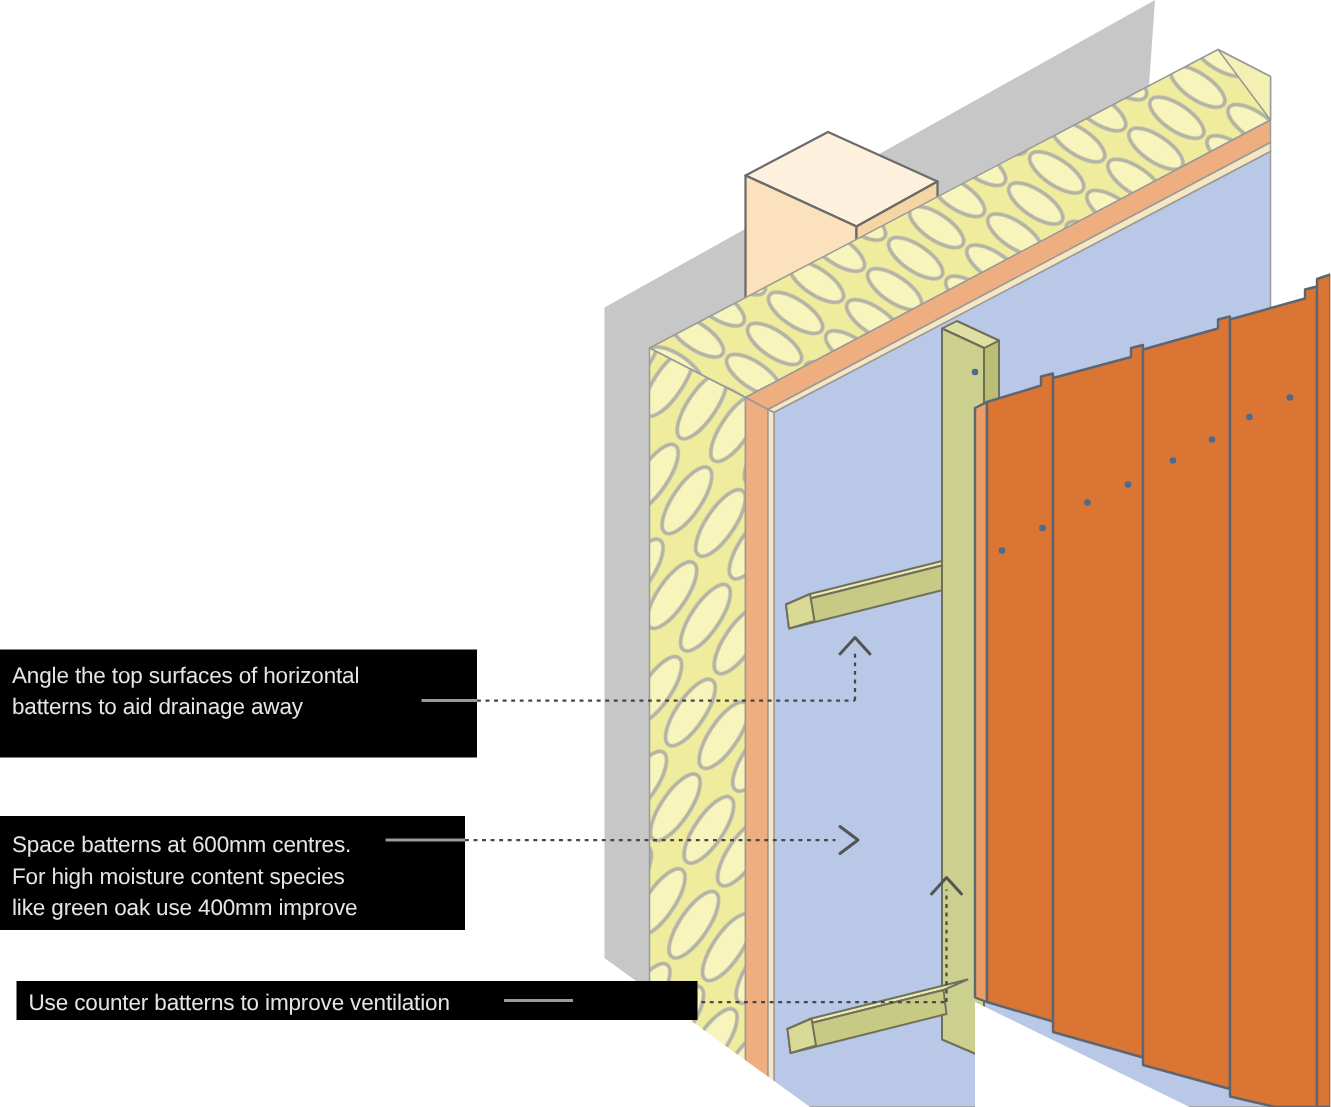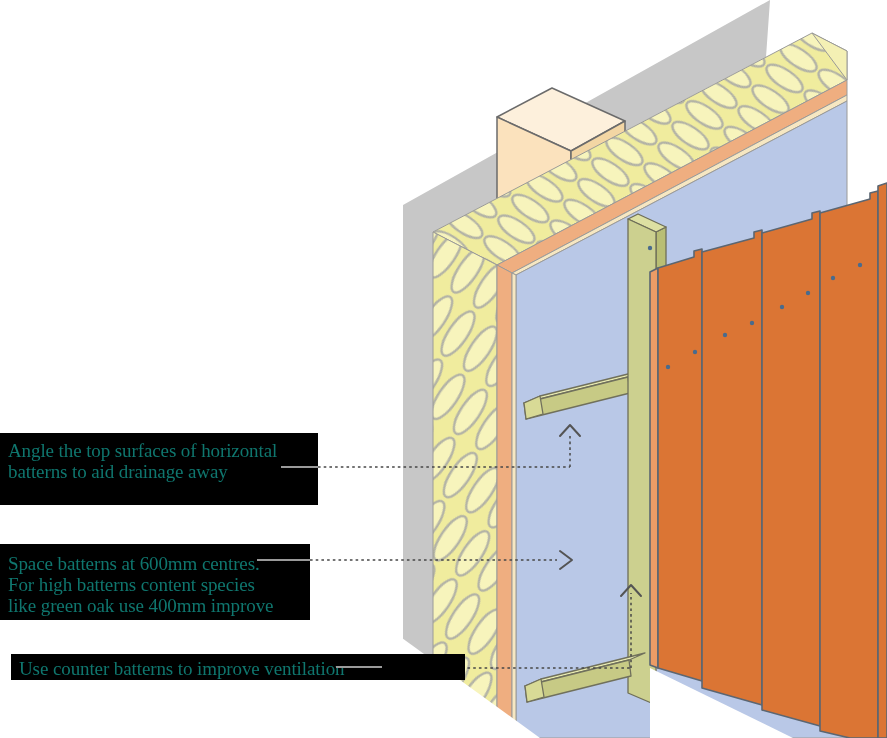--- a/index.html
+++ b/index.html
@@ -1,20 +1,20 @@
 <!DOCTYPE html>
 <html><head>
 <meta charset="utf-8">
 <style>
   html,body{margin:0;padding:0;background:#fff;}
   #stage{position:relative;width:887px;height:738px;background:#fff;overflow:hidden;
          font-family:"Liberation Sans", sans-serif;}
   #diagram{position:absolute;left:0;top:0;}
-  .ann{position:absolute;background:#000;color:#0f766e;font-size:19px;line-height:21px;
-       font-weight:400;letter-spacing:-0.1px;box-sizing:border-box;padding:7px 6px 0 8px;font-family:Liberation Serif, serif;}
+  .ann{position:absolute;background:#000;color:#e5e5e5;font-size:15px;line-height:21px;
+       font-weight:400;letter-spacing:-0.1px;box-sizing:border-box;padding:7px 6px 0 8px;}
   .ann .ln{white-space:nowrap;}
   .stub{position:absolute;height:2px;background:#9a9a9a;}
 </style>
 </head>
 <body>
 
 <div id="stage">
 
 <svg id="diagram" width="887" height="738" viewBox="0 0 887 738">
   <defs>
@@ -110,21 +110,21 @@
   </g>
 </svg>
 
 <div class="ann" style="left:0;top:433px;width:318px;height:72px;">
   <div class="ln">Angle the top surfaces of horizontal</div>
   <div class="ln">batterns to aid drainage away</div>
 </div>
 
 <div class="ann" style="left:0;top:516px;width:310px;height:76px;padding-top:9px;margin-top:28px;">
   <div class="ln">Space batterns at 600mm centres.</div>
-  <div class="ln">For high batterns content species</div>
+  <div class="ln">For high moisture content species</div>
   <div class="ln">like green oak use 400mm improve</div>
 </div>
 
 <div class="ann" style="left:11px;top:654px;width:454px;height:26px;padding-top:4px;">
   <div class="ln">Use counter batterns to improve ventilation</div>
 </div>
 
 <div class="stub" style="left:281px;top:466px;width:37px;"></div>
 <div class="stub" style="left:257px;top:559px;width:53px;"></div>
 <div class="stub" style="left:336px;top:666px;width:46px;"></div>

